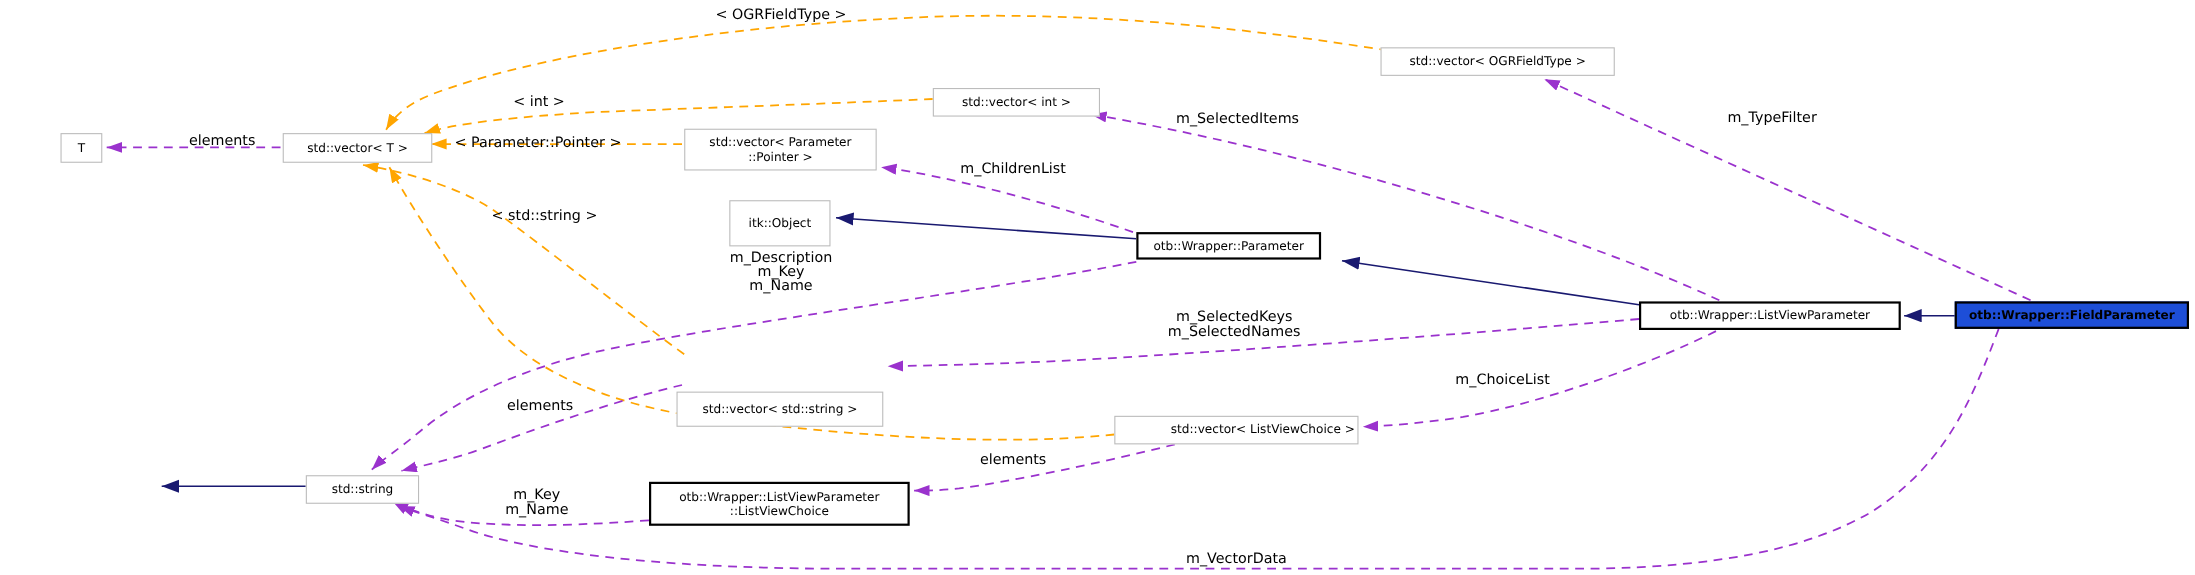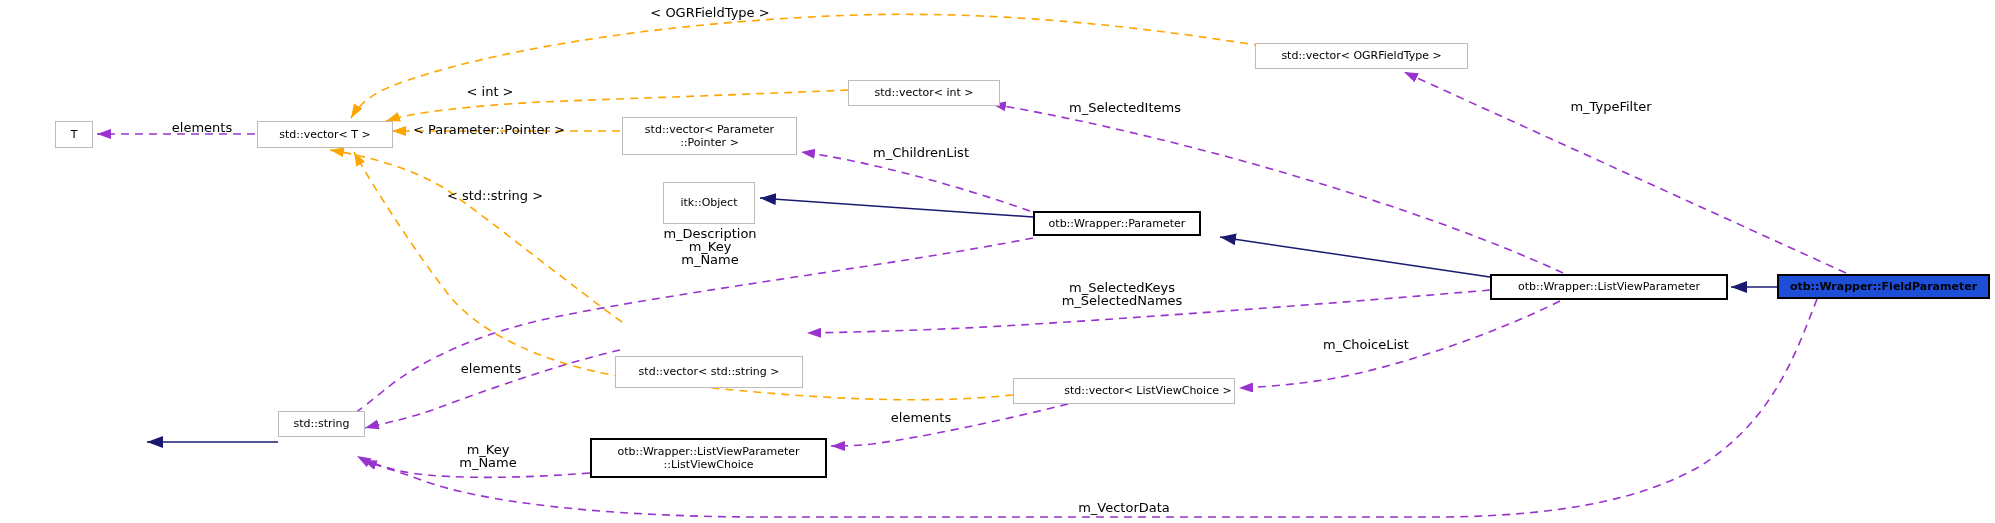--- a/index.html
+++ b/index.html
@@ -108,21 +108,21 @@
   </div>
   <div class="node highlight" style="left:1777px;top:274px;width:213px;height:25px;">
     <span>otb::Wrapper::FieldParameter</span>
   </div>
   <div class="node" style="left:615px;top:324px;width:188px;height:32px;margin-top:32px;">
     <span>std::vector&lt; std::string &gt;</span>
   </div>
   <div class="node" style="left:1013px;top:378px;width:222px;height:26px;padding-left:48px;">
     <span>std::vector&lt; ListViewChoice &gt;</span>
   </div>
-  <div class="node" style="left:278px;top:411px;width:87px;height:26px;">
+  <div class="node" style="left:278px;top:432px;width:103px;height:26px;">
     <span>std::string</span>
   </div>
   <div class="node bold" style="left:590px;top:438px;width:237px;height:40px;">
     <span>otb::Wrapper::ListViewParameter</span>
     <span>::ListViewChoice</span>
   </div>
 
 </div>
 
 </body></html>

